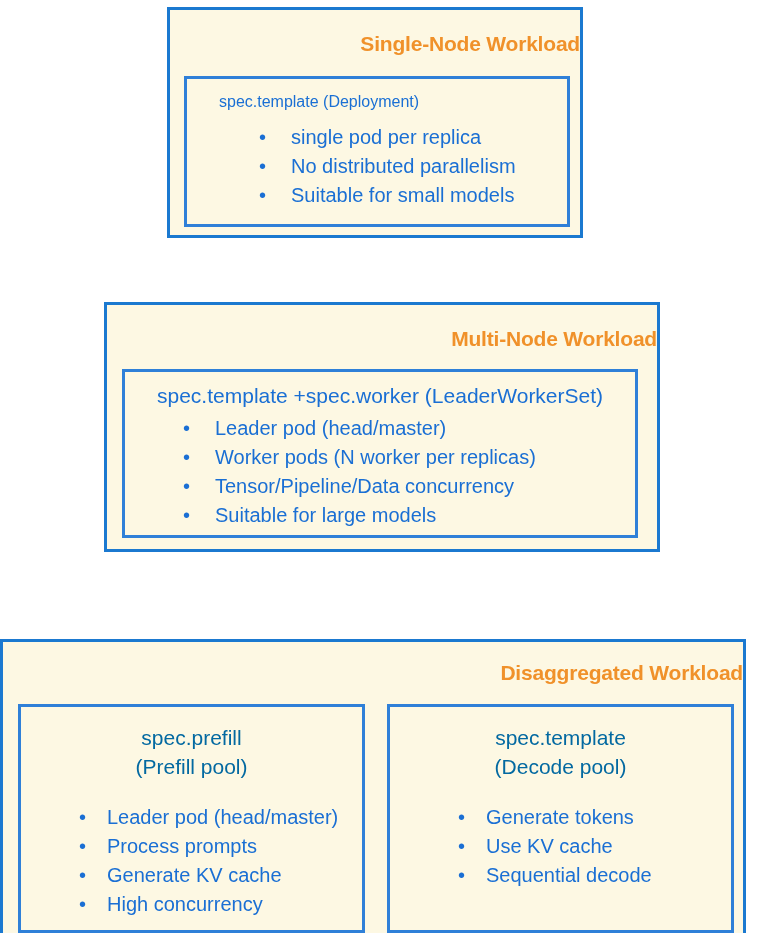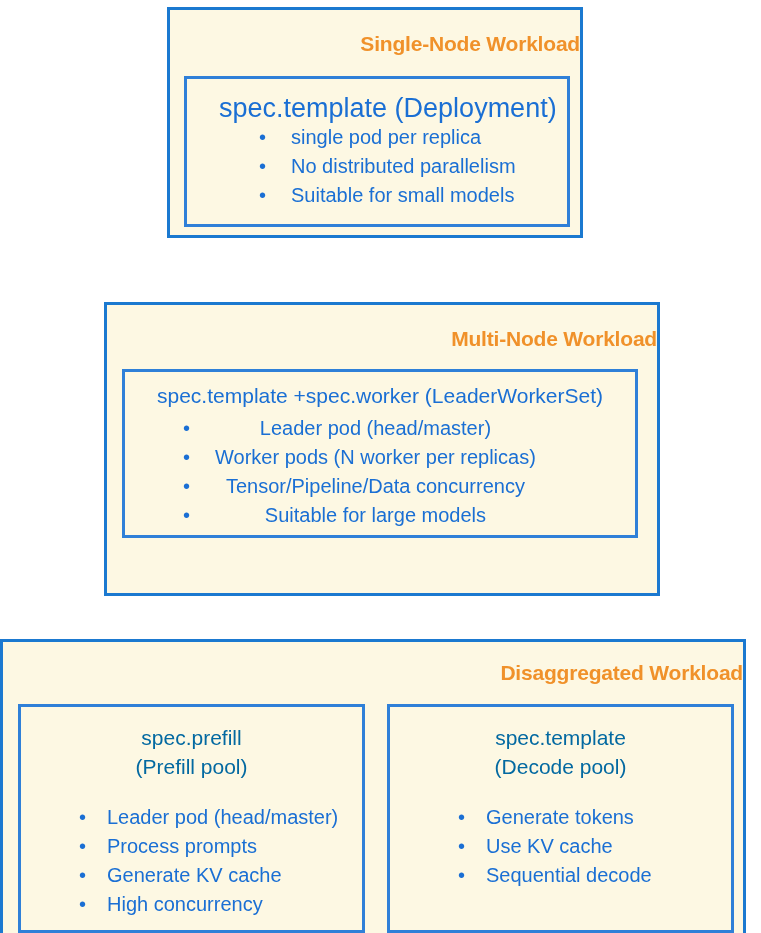--- a/index.html
+++ b/index.html
@@ -84,53 +84,52 @@
   #inner-single {
     left: 14px;
     top: 66px;
     width: 386px;
     height: 151px;
   }
   #inner-single .spec-line {
     position: absolute;
     left: 32px;
     top: 14px;
-    font-size: 27px;
+    font-size: 16px;
   }
   #inner-single ul.bullets {
     position: absolute;
     left: 72px;
     top: 44px;
   }
   #inner-single ul.bullets li {
     font-size: 20px;
     line-height: 29px;
     padding-left: 32px;
   }
 
   
   #panel-multi {
     left: 104px;
     top: 302px;
     width: 556px;
-    height: 294px;
+    height: 250px;
   }
   #panel-multi .panel-title {
     position: absolute;
     left: 0;
     top: 22px;
     width: 100%;
     font-size: 21px;
   }
   #inner-multi {
     left: 15px;
     top: 64px;
     width: 516px;
     height: 169px;
-    text-align: center;
   }
   #inner-multi .spec-line {
     position: absolute;
     left: 32px;
     top: 12px;
     font-size: 21px;
   }
   #inner-multi ul.bullets {
     position: absolute;
     left: 58px;

